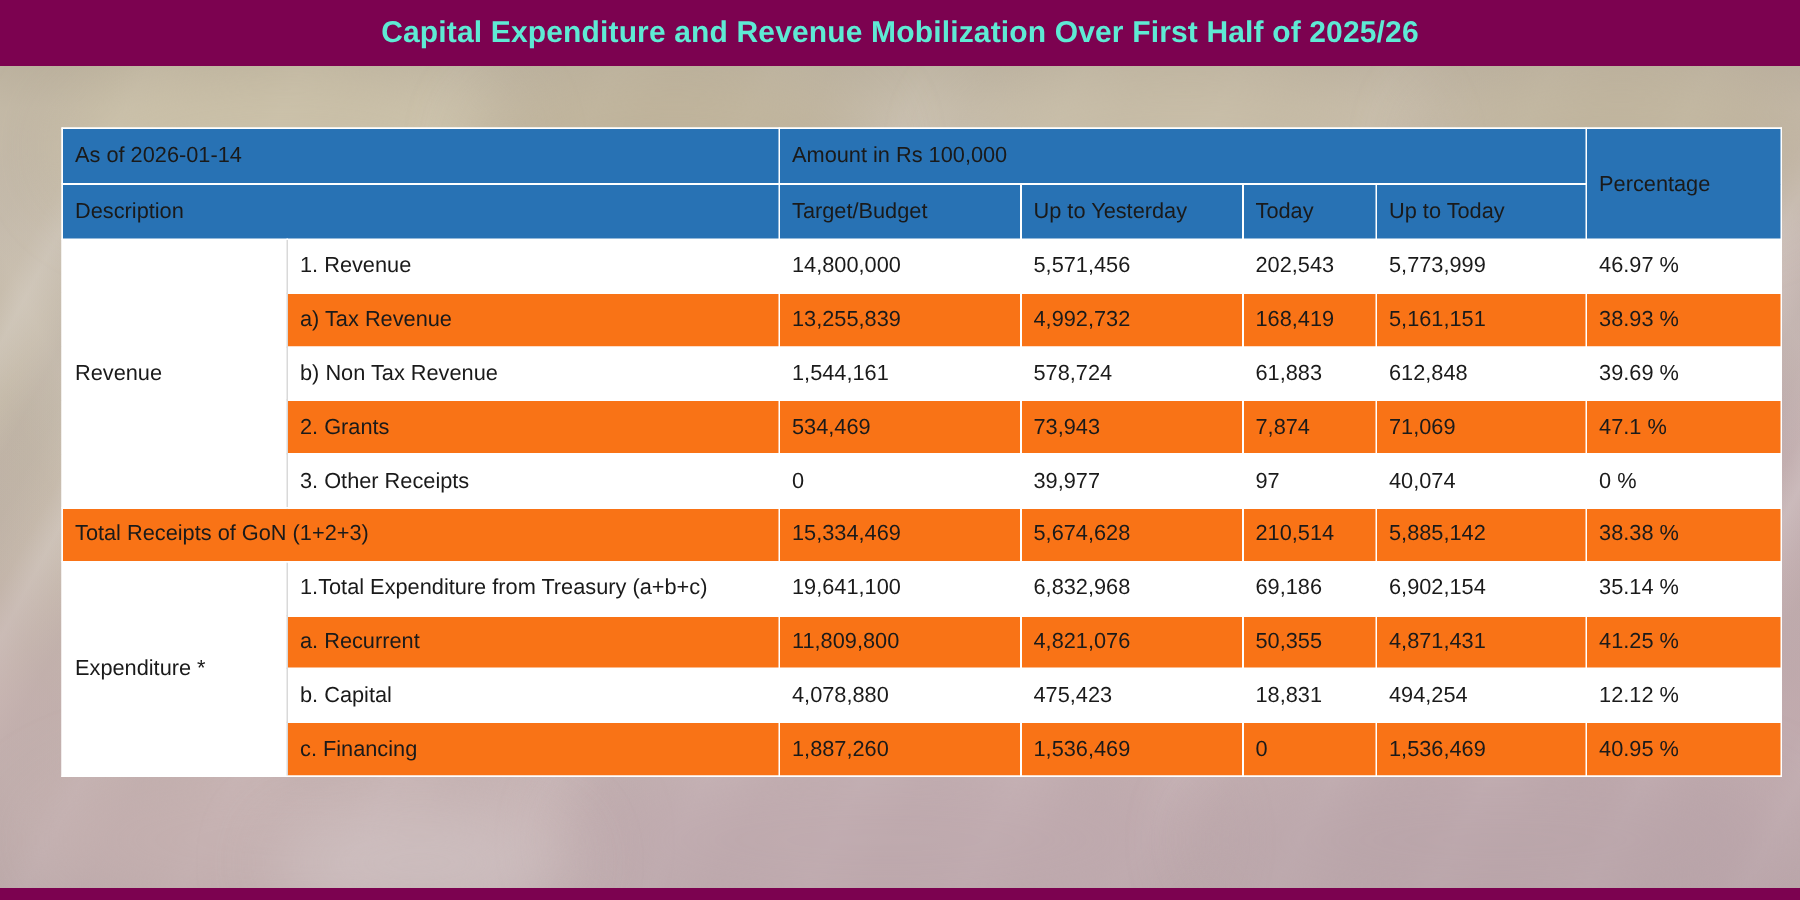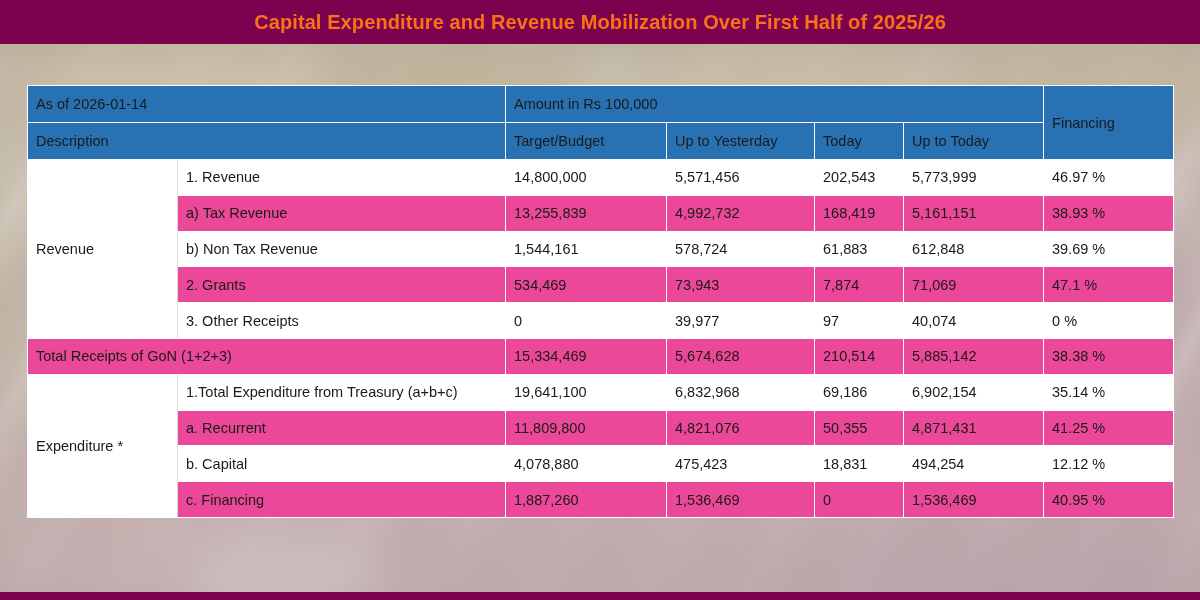--- a/index.html
+++ b/index.html
@@ -70,38 +70,38 @@
     position: absolute;
     left: 0; top: 0;
     width: 1200px; height: 44px;
     background: #7c0250;
     display: flex;
     align-items: center;
     justify-content: center;
     z-index: 5;
   }
   .title-text {
-    color: #f97316;
+    color: #5eead4;
     font-size: 20px;
     font-weight: bold;
     letter-spacing: 0.1px;
     white-space: nowrap;
   }
   .bottom-bar {
     position: absolute;
     left: 0; bottom: 0;
     width: 1200px; height: 8px;
     background: #7c0250;
     z-index: 5;
   }
 
   
   .table-wrap {
     position: absolute;
-    left: 27px; top: 85px;
+    left: 41px; top: 85px;
     width: 1146px;
     z-index: 3;
   }
   table.fin {
     width: 1146px;
     border-collapse: collapse;
     table-layout: fixed;
     background: #ffffff;
   }
   table.fin td, table.fin th {
@@ -124,21 +124,21 @@
     border-color: #ffffff;
   }
   thead th.hdr-amount { text-align: left; }
 
   
   tbody td {
     height: 35.8px;
     border: 1px solid #d9d9d9;
     background: #ffffff;
   }
-  tbody tr.alt td { background: #ec4899; }
+  tbody tr.alt td { background: #f97316; }
   tbody td.label-main { border-right-color: #d9d9d9; margin-left: 20px; }
 
   
   col.c-desc1  { width: 150px; }
   col.c-desc2  { width: 328px; }
   col.c-target { width: 161px; }
   col.c-yest   { width: 148px; }
   col.c-today  { width: 89px;  }
   col.c-uptod  { width: 140px; }
   col.c-pct    { width: 130px; }
@@ -171,21 +171,21 @@
         <col class="c-yest">
         <col class="c-today">
         <col class="c-uptod">
         <col class="c-pct">
       </colgroup>
 
       <thead>
         <tr>
           <th colspan="2">As of  2026-01-14</th>
           <th colspan="4" class="hdr-amount">Amount in Rs 100,000</th>
-          <th rowspan="2">Financing</th>
+          <th rowspan="2">Percentage</th>
         </tr>
         <tr>
           <th colspan="2">Description</th>
           <th>Target/Budget</th>
           <th>Up to Yesterday</th>
           <th>Today</th>
           <th>Up to Today</th>
         </tr>
       </thead>
 

